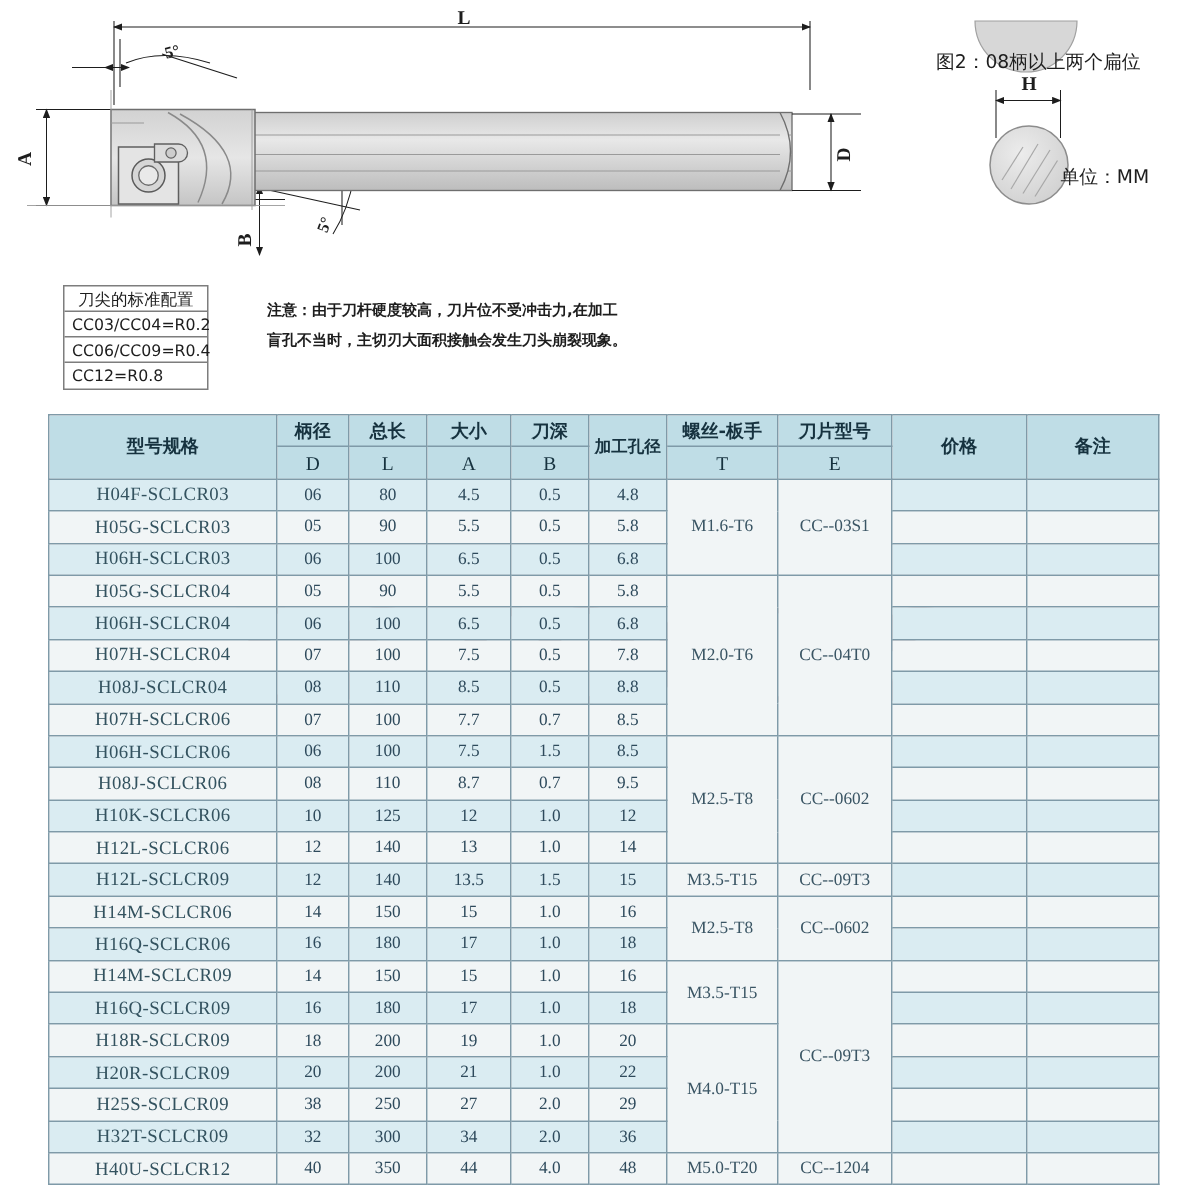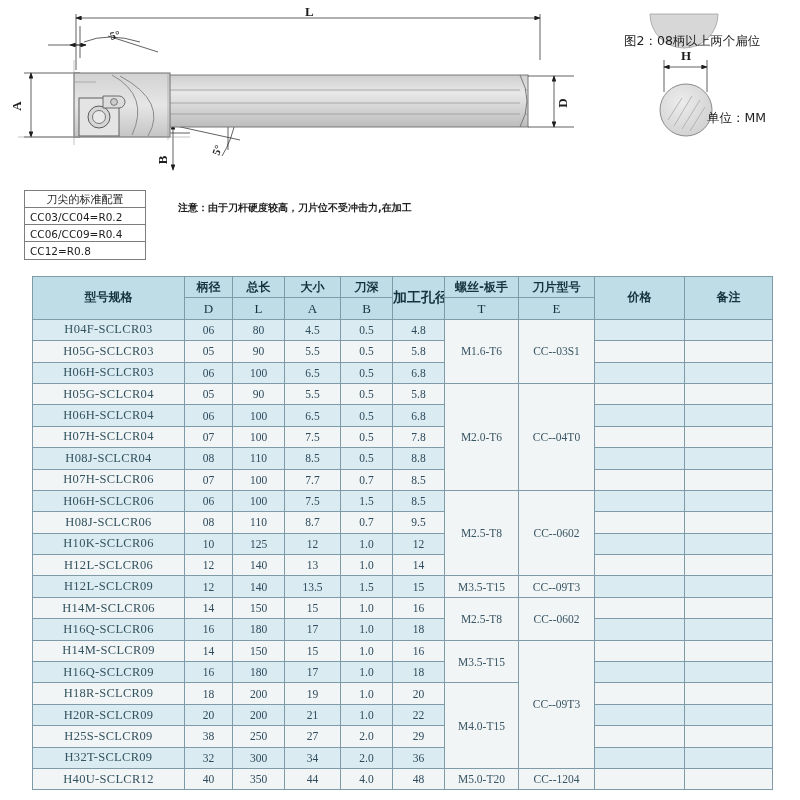--- a/index.html
+++ b/index.html
@@ -35,22 +35,22 @@
 
   .cn-text {
     position: absolute;
     font-family: "DejaVu Sans", sans-serif;
     color: #1d1d1d;
   }
 
   
   #legend-box {
     position: absolute;
-    left: 24px; top: 190px;
-    width: 122px;
+    left: 42px; top: 190px;
+    width: 97px;
     border: 1px solid #7d7d7d;
     background: #ffffff;
     box-sizing: border-box;
   }
   .legend-row {
     border-bottom: 1px solid #7d7d7d;
     font-size: 10.5px;
     font-family: "DejaVu Sans", sans-serif;
     padding: 2.5px 5px;
     color: #1d1d1d;
@@ -103,21 +103,21 @@
     font-family: "DejaVu Sans", sans-serif;
     font-weight: 600;
     font-size: 12px;
   }
   #spec-table thead th.sub {
     font-family: "Liberation Serif", serif;
     font-size: 13px;
     font-weight: 400;
   }
   #spec-table thead th.two-line {
-    font-size: 14px;
+    font-size: 11px;
     line-height: 11.5px;
   }
   #spec-table tbody tr.odd td { background: #daecf2; }
   #spec-table tbody tr.even td { background: #f1f5f6; }
   #spec-table td.model {
     font-family: "Liberation Serif", serif;
     font-size: 12.5px;
     letter-spacing: 0.3px;
     color: #33525f;
     margin-top: 20px;
@@ -288,20 +288,21 @@
 
 <div id="legend-box">
   <div class="legend-row head">刀尖的标准配置</div>
   <div class="legend-row">CC03/CC04=R0.2</div>
   <div class="legend-row">CC06/CC09=R0.4</div>
   <div class="legend-row">CC12=R0.8</div>
 </div>
 
 <div id="notice">
   <div>注意：由于刀杆硬度较高，刀片位不受冲击力,在加工</div>
+  <div>盲孔不当时，主切刃大面积接触会发生刀头崩裂现象。</div>
 </div>
 
 <div id="watermark">LSTOOLS</div>
 
 <div id="spec-table-wrap">
   <table id="spec-table">
     <colgroup>
       <col class="c-model">
         <col class="c-d">
         <col class="c-l">

